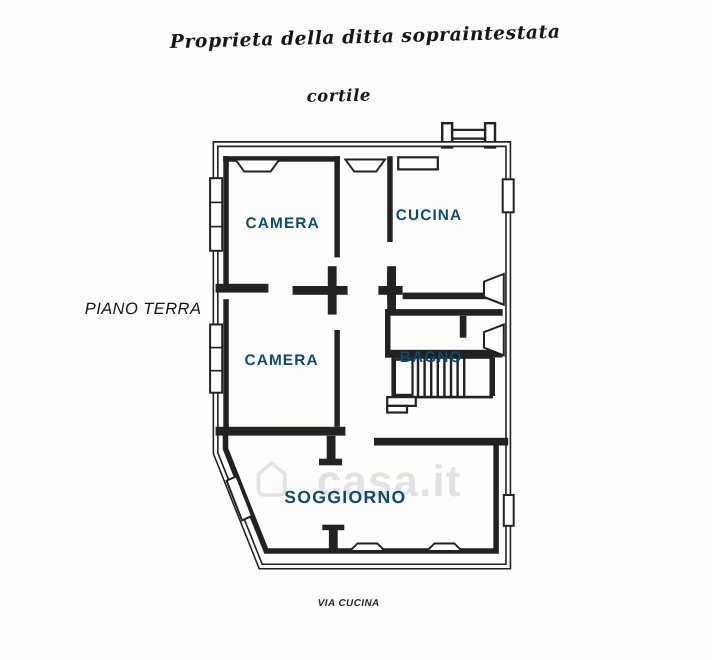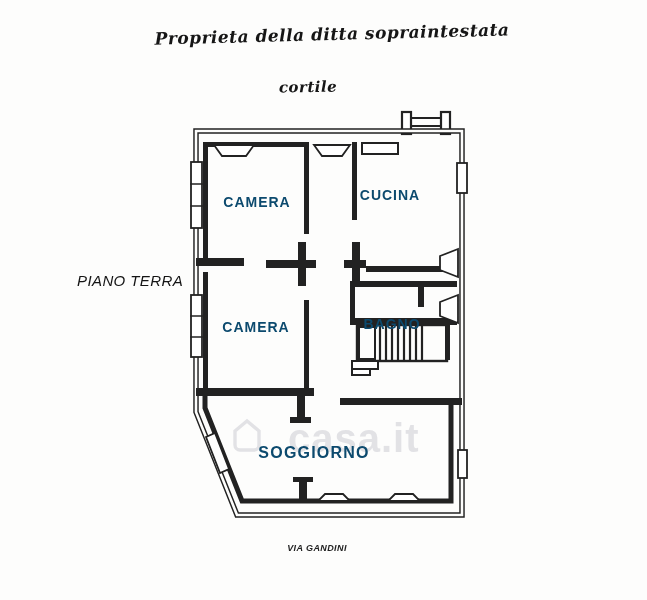--- a/index.html
+++ b/index.html
@@ -156,15 +156,15 @@
   <div class="label room-label" style="left:257px;top:194px;">CAMERA</div>
 
   <div class="label room-label" style="left:390px;top:187px;">CUCINA</div>
 
   <div class="label room-label" style="left:256px;top:319px;">CAMERA</div>
 
   <div class="label room-label" style="left:392px;top:296px;margin-top:20px;">BAGNO</div>
 
   <div class="label room-label big" style="left:314px;top:444px;">SOGGIORNO</div>
 
-  <div class="label street-label" style="left:317px;top:543px;">VIA GANDINI</div>
+  <div class="label street-label" style="left:317px;top:543px;">VIA CUCINA</div>
 
 </div>
 
 </body></html>

